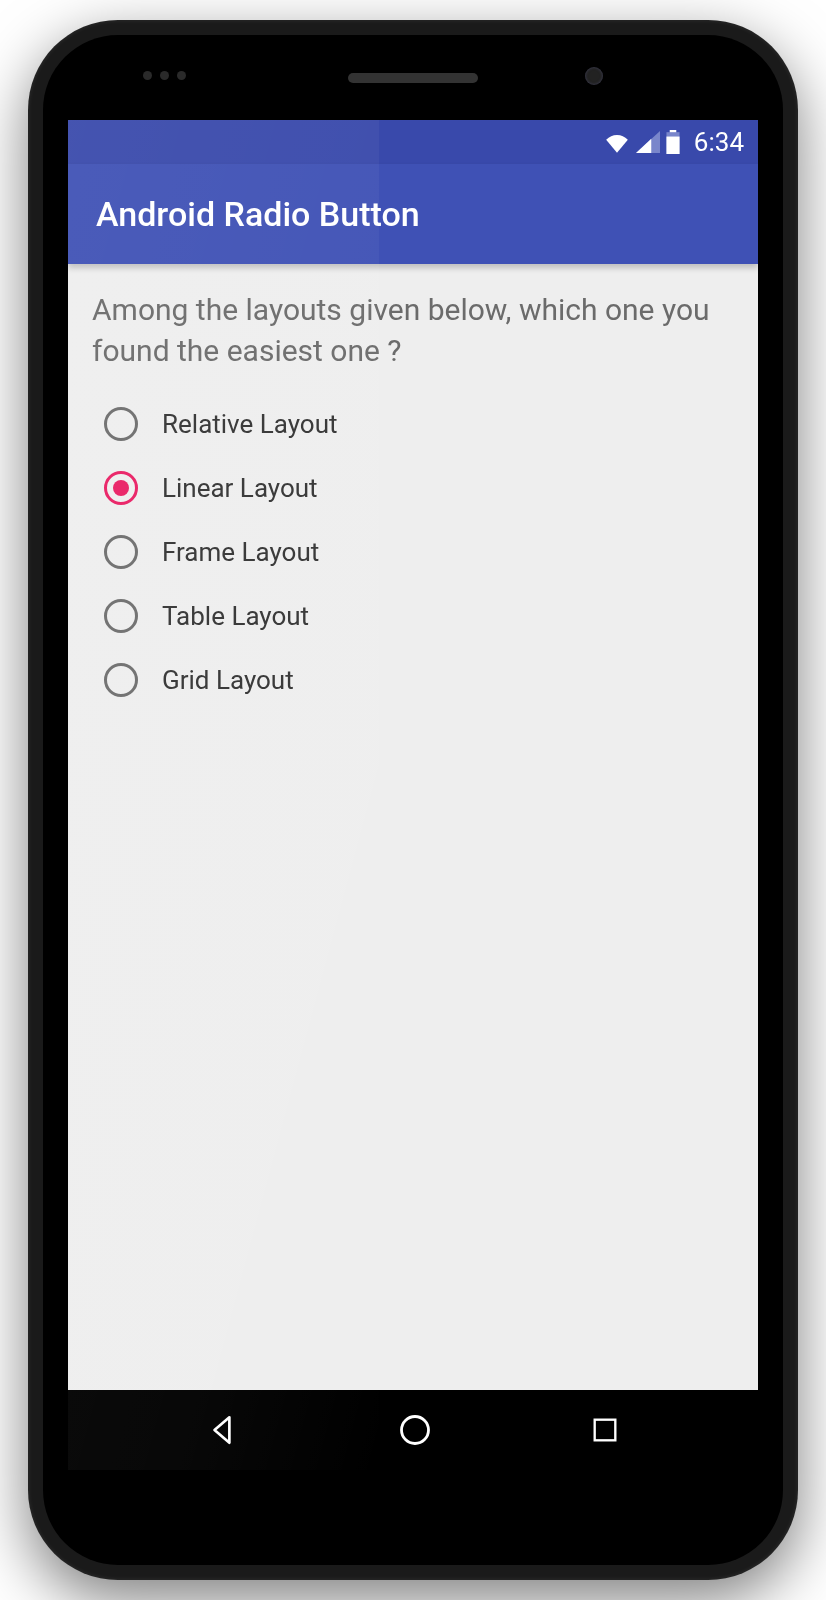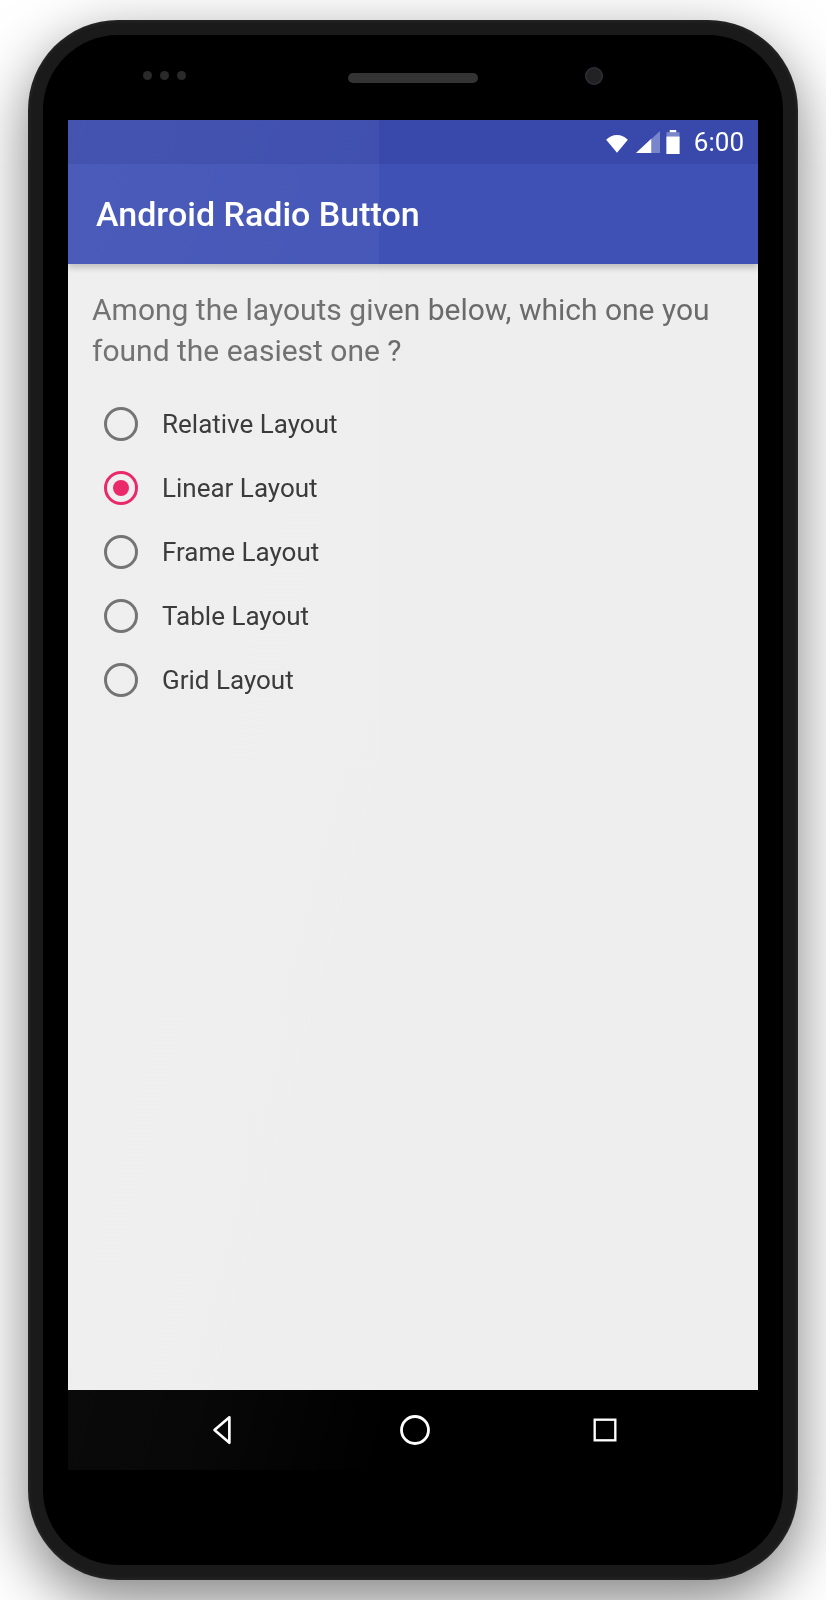--- a/index.html
+++ b/index.html
@@ -230,21 +230,21 @@
             <path d="M0 20 L14 20 L14 7 Z" fill="#fff"></path>
           </svg>
         </span>
         <span class="battery-icon">
           <svg width="14" height="24" viewBox="0 0 12 22">
             <rect x="3" y="0" width="6" height="3" fill="#fff"></rect>
             <rect x="0" y="2" width="12" height="20" fill="#7986cb"></rect>
             <rect x="0" y="6" width="12" height="16" fill="#fff"></rect>
           </svg>
         </span>
-        <span class="time">6:00</span>
+        <span class="time">6:34</span>
       </div>
 
       <div class="app-bar">
         <span class="title">Android Radio Button</span>
       </div>
 
       <div class="content">
         <div class="question">Among the layouts given below, which one you found the easiest one ?</div>
 
         <div class="radio-group">

